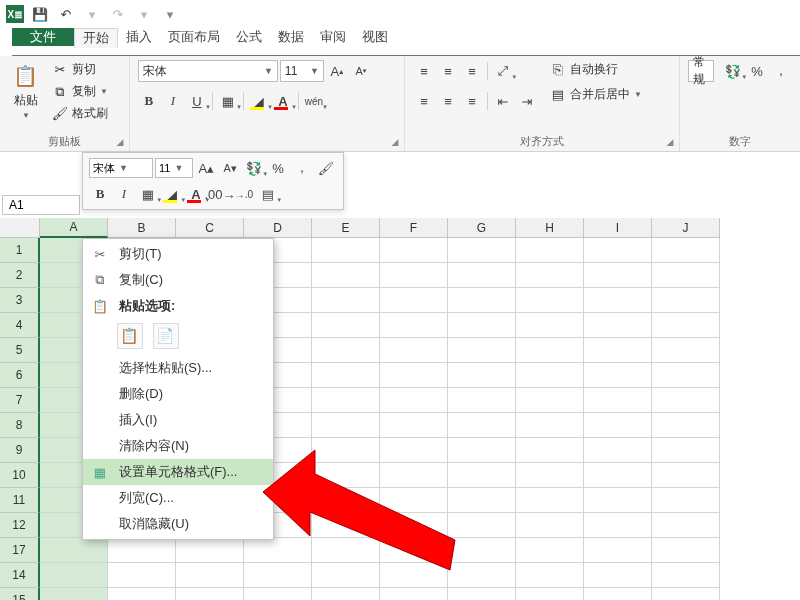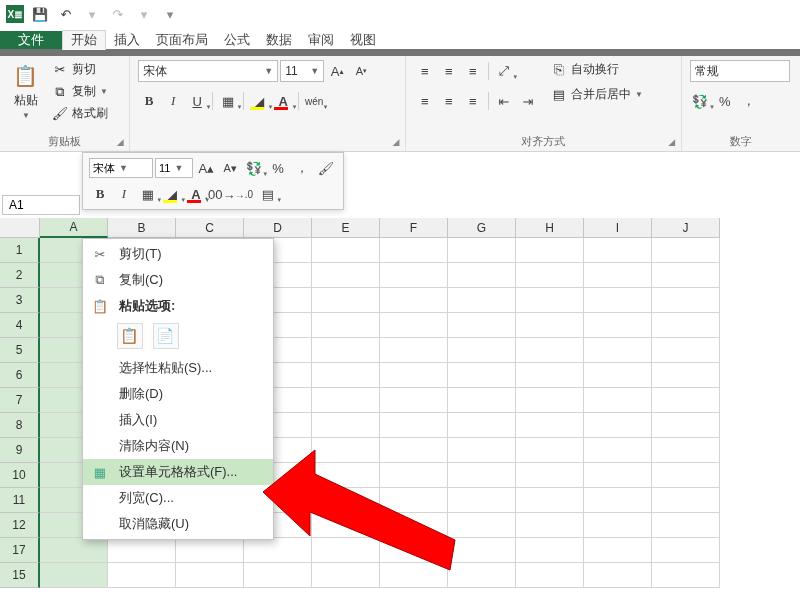--- a/index.html
+++ b/index.html
@@ -5,21 +5,21 @@
 * { margin: 0; padding: 0; box-sizing: border-box; font-family: "Microsoft YaHei", "SimSun", Arial, sans-serif; }
 body { background: #fff; width: 800px; height: 600px; overflow: hidden; position: relative; }
 
 
 .titlebar { height: 28px; background: #fff; display: flex; align-items: center; padding: 2px 6px; gap: 6px; }
 .excel-logo { width: 18px; height: 18px; background: #217346; color: #fff; font-size: 10px; font-weight: bold; display: flex; align-items: center; justify-content: center; }
 .qat-btn { width: 20px; height: 20px; display: flex; align-items: center; justify-content: center; font-size: 13px; color: #444; cursor: pointer; }
 .qat-btn.disabled { color: #bbb; }
 
 
-.ribbon-tabs { height: 28px; display: flex; align-items: flex-end; background: #fff; border-bottom: 7px solid #737373; }
+.ribbon-tabs { height: 28px; display: flex; align-items: flex-start; background: #fff; border-bottom: 1px solid #737373; margin-left: 12px; }
 .file-tab { background: #217346; color: #fff; padding: 0 18px; display: flex; align-items: center; font-size: 13px; cursor: pointer; }
 .tab { padding: 0 8px; display: flex; align-items: center; font-size: 13px; color: #444; cursor: pointer; }
 .tab.active { background: #f5f5f5; border: 1px solid #d4d4d4; border-bottom: 1px solid #f5f5f5; margin-bottom: -1px; position: relative; z-index: 2; }
 
 
 .ribbon { height: 96px; background: #f5f5f5; border-bottom: 1px solid #d4d4d4; display: flex; position: relative; }
 .group { border-right: 1px solid #e0e0e0; padding: 4px 8px 2px 8px; display: flex; flex-direction: column; position: relative; }
 .group-title { position: absolute; bottom: 2px; left: 0; right: 0; text-align: center; font-size: 11px; color: #666; }
 .group-body { flex: 1; display: flex; align-items: flex-start; gap: 6px; }
 
@@ -206,21 +206,21 @@
             <span>合并后居中</span>
             <span style="font-size:8px;color:#666">▼</span>
           </div>
       </div>
     </div>
     <div class="group-title">对齐方式</div>
     <div class="launcher">◢</div>
   </div>
 
   <div class="group" style="width:120px;border-right:none">
-    <div class="group-body" style="flex-direction:column;gap:8px;width:100%">
+    <div class="group-body" style="flex-direction:row;gap:8px;width:100%">
       <div class="font-combo" style="width:100px">
           <span>常规</span>
         </div>
       <div class="btn-row">
         <div class="rb">💱<span class="dd-arrow">▾</span></div>
         <div class="rb">%</div>
         <div class="rb">，</div>
       </div>
     </div>
     <div class="group-title">数字</div>
@@ -444,20 +444,33 @@
         <div class="cell"></div>
         <div class="cell"></div>
         <div class="cell"></div>
         <div class="cell"></div>
         <div class="cell"></div>
         <div class="cell"></div>
         <div class="cell"></div>
         <div class="cell"></div>
       </div>
       <div class="grid-row">
+        <div class="row-h sel">14</div>
+        <div class="cell colsel"></div>
+        <div class="cell"></div>
+        <div class="cell"></div>
+        <div class="cell"></div>
+        <div class="cell"></div>
+        <div class="cell"></div>
+        <div class="cell"></div>
+        <div class="cell"></div>
+        <div class="cell"></div>
+        <div class="cell"></div>
+      </div>
+      <div class="grid-row">
         <div class="row-h sel">15</div>
         <div class="cell colsel"></div>
         <div class="cell"></div>
         <div class="cell"></div>
         <div class="cell"></div>
         <div class="cell"></div>
         <div class="cell"></div>
         <div class="cell"></div>
         <div class="cell"></div>
         <div class="cell"></div>

